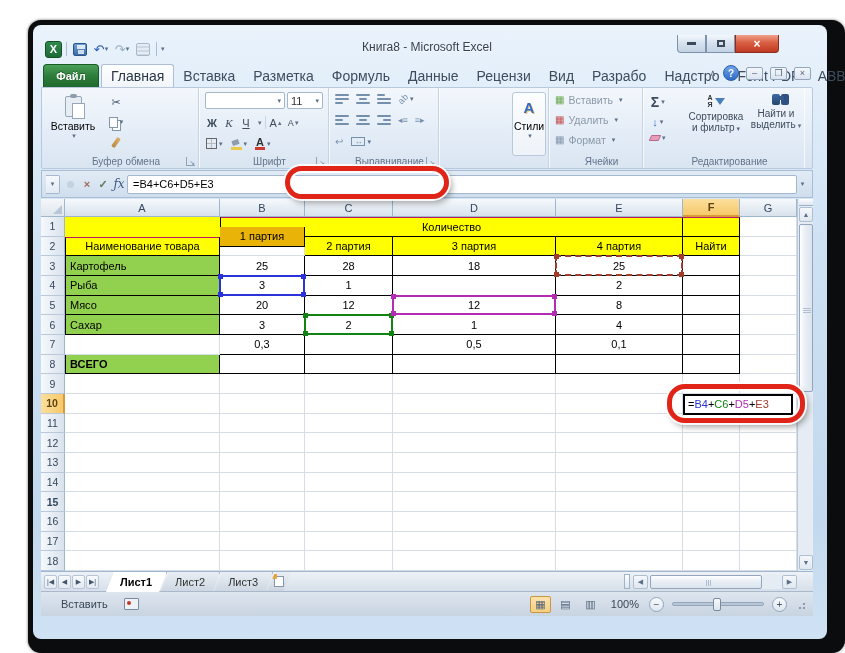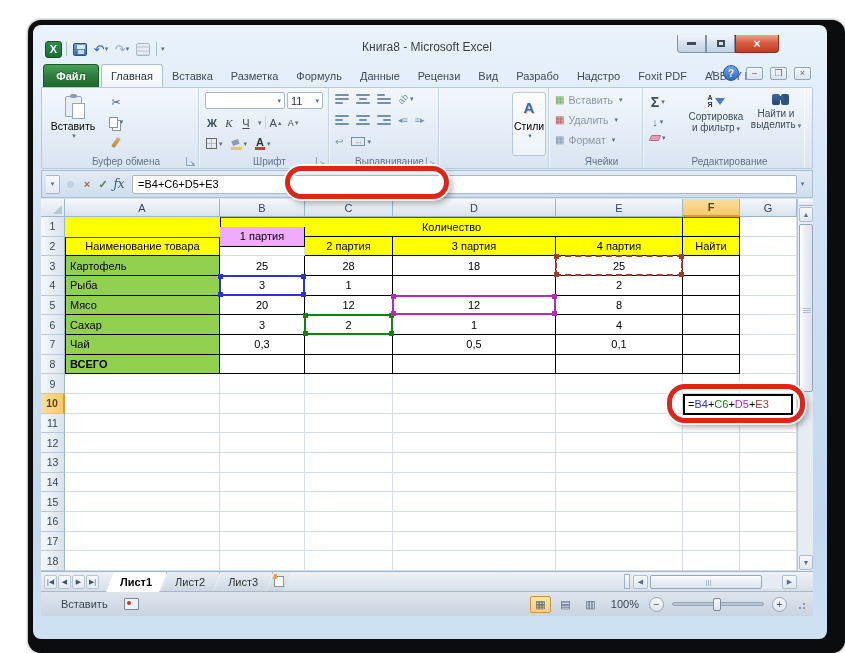--- a/index.html
+++ b/index.html
@@ -26,21 +26,21 @@
 .winbtns{position:absolute;right:34px;top:-2px;display:flex}
 .wbtn{width:29px;height:18px;border:1px solid #7e93ab;border-top:none;background:linear-gradient(#f4f8fc,#d5e1ee 50%,#c3d3e4);display:flex;align-items:center;justify-content:center;color:#3c4a5a;font-size:10px}
 .wbtn:first-child{border-radius:0 0 0 4px}
 .wbtn.close{width:44px;background:linear-gradient(#f0a18b,#d95f43 45%,#bf3a22);border-color:#8e2d1b;color:#fff;font-weight:bold;border-radius:0 0 4px 0;font-size:12px}
 .minbar{width:9px;height:3px;background:#3c4a5a}
 .restsq{width:8px;height:7px;border:2px solid #3c4a5a;background:transparent}
 
 #tabsrow{position:absolute;left:0;top:24px;width:100%;height:26px}
 .filetab{position:absolute;left:2px;top:3px;width:56px;height:23px;background:linear-gradient(#4aa157,#2d7c3b 50%,#1f6a2e);border:1px solid #1a5a27;border-bottom:none;border-radius:4px 4px 0 0;color:#fff;font-weight:bold;font-size:11px;display:flex;align-items:center;justify-content:center;text-shadow:0 -1px 0 rgba(0,0,0,.3)}
 .rtabs{position:absolute;left:60px;top:3px;height:23px;display:flex}
-.rtab{padding:0 9px;height:23px;display:flex;align-items:center;font-size:11px;color:#3e4c5e;white-space:nowrap}
+.rtab{padding:0 9px;height:23px;display:flex;align-items:center;font-size:14px;color:#3e4c5e;white-space:nowrap}
 .rtab.active{background:linear-gradient(#fdfeff,#f1f5fa);border:1px solid #aebfd4;border-bottom:none;border-radius:3px 3px 0 0;color:#2b3razor-none;color:#2b3748}
 .tabicons{position:absolute;right:2px;top:4px;display:flex;align-items:center;gap:7px}
 .caret-up{color:#5d7186;font-size:9px}
 .helpbtn{width:16px;height:16px;border-radius:50%;background:linear-gradient(#6fa3e8,#2f6cc8);border:1px solid #2a5ca8;color:#fff;font-size:10px;font-weight:bold;display:flex;align-items:center;justify-content:center}
 .wb-mini{width:17px;height:13px;border:1px solid #93a5ba;border-radius:2px;background:linear-gradient(#f3f7fb,#dbe4ef);display:flex;align-items:center;justify-content:center;color:#55master;color:#556579;font-size:9px}
 
 #ribbon{position:absolute;left:0;top:50px;width:100%;height:82px;background:linear-gradient(#f3f7fc,#e4edf7 55%,#dae5f2);border:1px solid #b9c9dd;border-radius:0 2px 2px 2px}
 .rgroup{position:absolute;top:0;height:80px;border-right:1px solid #c5d3e5;box-shadow:1px 0 0 rgba(255,255,255,.7)}
 .glabel{position:absolute;bottom:1px;left:12px;right:0;text-align:center;font-size:10px;color:#62748а;color:#62748a}
 .launcher{position:absolute;bottom:2px;right:3px;width:9px;height:9px;border-left:1px solid #8fa3b8;border-bottom:1px solid #8fa3b8;font-size:7px;color:#71849a;display:flex;align-items:flex-end;justify-content:flex-end;line-height:5px}
@@ -83,21 +83,21 @@
 .stylesA{font-size:15px;font-weight:bold;color:#2f6cc8;text-shadow:1px 1px 0 #f3c26a}
 
 #fbar{position:absolute;left:0;top:133px;width:100%;height:28px;background:linear-gradient(#e2ebf5,#cfdeee);border:1px solid #aabdd3;display:flex;align-items:center;padding:0 4px}
 #namebox{width:156px;height:19px;background:#fff;border:1px solid #a4b7cd;border-radius:2px 0 0 2px;font-size:11px;color:#222;display:flex;align-items:center;padding-left:45px}
 .nb-dd{width:14px;height:19px;border:1px solid #a4b7cd;border-left:none;border-radius:0 2px 2px 0;background:linear-gradient(#f6f9fc,#e2eaf3);display:flex;align-items:center;justify-content:center;font-size:7px;color:#5c708a}
 .fb-dot{width:7px;height:7px;border-radius:50%;background:#c3d1e0;margin:0 5px 0 7px}
 .fb-btn{width:16px;height:18px;display:flex;align-items:center;justify-content:center;font-size:11px}
 .fb-x{color:#a06a56;font-weight:bold}
 .fb-ok{color:#5d7d5d;font-weight:bold}
 .fb-fx{color:#3c5a85;font-style:italic;font-family:"DejaVu Serif",serif;font-size:12px}
-#fx-input{flex:1;height:19px;background:#fff;border:1px solid #a4b7cd;border-radius:2px;margin-left:5px;display:flex;align-items:center;font-size:11px;color:#000;padding-left:5px}
+#fx-input{flex:1;height:19px;background:#fff;border:1px solid #a4b7cd;border-radius:2px;display:flex;align-items:center;font-size:11px;color:#000;padding-left:5px}
 .fb-exp{width:11px;height:19px;display:flex;align-items:center;justify-content:center;font-size:7px;color:#5c708a}
 
 #grid{position:absolute;left:0;top:162px;width:756px;height:372px;background:#fff;overflow:hidden}
 .corner{position:absolute;left:0;top:0;width:24px;height:18px;background:linear-gradient(#f4f7fa,#dfe6ee);border-right:1px solid #9eb6ce;border-bottom:1px solid #9eb6ce}
 .corner:after{content:"";position:absolute;right:2px;bottom:2px;border-left:9px solid transparent;border-bottom:9px solid #b8c7d8}
 .colhead{position:absolute;top:0;height:18px;background:linear-gradient(#f6f9fc,#e4ebf3 60%,#d9e2ec);border-right:1px solid #9eb6ce;border-bottom:1px solid #9eb6ce;font-size:11px;color:#33475e;display:flex;align-items:center;justify-content:center}
 .colhead.sel{background:linear-gradient(#fbdf9d,#f7c96b);border-bottom:2px solid #d69a3a;color:#5e4410;font-weight:bold}
 .rowhead{position:absolute;left:0;width:24px;background:linear-gradient(90deg,#f6f9fc,#e4ebf3 60%,#d9e2ec);border-right:1px solid #9eb6ce;border-bottom:1px solid #b9c9d9;font-size:10.5px;color:#33475e;display:flex;align-items:center;justify-content:center}
 .rowhead.sel{background:linear-gradient(90deg,#fbdf9d,#f7c96b);border-right:2px solid #d69a3a;color:#5e4410;font-weight:bold}
 .vline{position:absolute;width:1px;background:#d6dde6}
@@ -461,29 +461,29 @@
           <div class="rowhead" style="top: 96.64px; height: 19.66px;">5</div>
           <div class="rowhead" style="top: 116.3px; height: 19.66px;">6</div>
           <div class="rowhead" style="top: 135.96px; height: 19.66px;">7</div>
           <div class="rowhead" style="top: 155.62px; height: 19.66px;">8</div>
           <div class="rowhead" style="top: 175.28px; height: 19.66px;">9</div>
           <div class="rowhead sel" style="top: 194.94px; height: 19.66px;">10</div>
           <div class="rowhead" style="top: 214.6px; height: 19.66px;">11</div>
           <div class="rowhead" style="top: 234.26px; height: 19.66px;">12</div>
           <div class="rowhead" style="top: 253.92px; height: 19.66px;">13</div>
           <div class="rowhead" style="top: 273.58px; height: 19.66px;">14</div>
-          <div class="rowhead" style="top: 293.24px; height: 19.66px;">15</div>
+          <div class="rowhead" style="top: 293.24px; height: 19.66px; font-weight: bold;">15</div>
           <div class="rowhead" style="top: 312.9px; height: 19.66px;">16</div>
           <div class="rowhead" style="top: 332.56px; height: 19.66px;">17</div>
           <div class="rowhead" style="top: 352.22px; height: 19.66px;">18</div>
           <div class="cell " style="left: 24px; top: 18px; width: 155px; height: 19.66px; background: rgb(255, 255, 0);"></div>
           <div class="cell c-center c-b c-bt c-bl" style="left: 179px; top: 18px; width: 463px; height: 19.66px; background: rgb(255, 255, 0);">Количество</div>
           <div class="cell c-b c-bt" style="left: 642px; top: 18px; width: 57px; height: 19.66px; background: rgb(255, 255, 0);"></div>
           <div class="cell c-center c-b c-bt c-bl" style="left: 24px; top: 37.66px; width: 155px; height: 19.66px; background: rgb(255, 255, 0);">Наименование товара</div>
-          <div class="cell c-center c-b" style="left: 179px; top: 28px; width: 85px; height: 19.66px; background: #f0abfc;">1 партия</div>
+          <div class="cell c-center c-b" style="left: 179px; top: 28px; width: 85px; height: 19.66px; background: #eab308;">1 партия</div>
           <div class="cell c-center c-b" style="left: 264px; top: 37.66px; width: 88px; height: 19.66px; background: rgb(255, 255, 0);">2 партия</div>
           <div class="cell c-center c-b" style="left: 352px; top: 37.66px; width: 163px; height: 19.66px; background: rgb(255, 255, 0);">3 партия</div>
           <div class="cell c-center c-b" style="left: 515px; top: 37.66px; width: 127px; height: 19.66px; background: rgb(255, 255, 0);">4 партия</div>
           <div class="cell c-center c-b" style="left: 642px; top: 37.66px; width: 57px; height: 19.66px; background: rgb(255, 255, 0);">Найти</div>
           <div class="cell c-left c-b c-bl" style="left: 24px; top: 57.32px; width: 155px; height: 19.66px; background: rgb(146, 208, 80);">Картофель</div>
           <div class="cell c-center c-b" style="left: 179px; top: 57.32px; width: 85px; height: 19.66px;">25</div>
           <div class="cell c-center c-b" style="left: 264px; top: 57.32px; width: 88px; height: 19.66px;">28</div>
           <div class="cell c-center c-b" style="left: 352px; top: 57.32px; width: 163px; height: 19.66px;">18</div>
           <div class="cell c-center c-b" style="left: 515px; top: 57.32px; width: 127px; height: 19.66px;">25</div>
           <div class="cell c-b" style="left: 642px; top: 57.32px; width: 57px; height: 19.66px;"></div>
@@ -498,21 +498,20 @@
           <div class="cell c-center c-b" style="left: 264px; top: 96.64px; width: 88px; height: 19.66px;">12</div>
           <div class="cell c-center c-b" style="left: 352px; top: 96.64px; width: 163px; height: 19.66px;">12</div>
           <div class="cell c-center c-b" style="left: 515px; top: 96.64px; width: 127px; height: 19.66px;">8</div>
           <div class="cell c-b" style="left: 642px; top: 96.64px; width: 57px; height: 19.66px;"></div>
           <div class="cell c-left c-b c-bl" style="left: 24px; top: 116.3px; width: 155px; height: 19.66px; background: rgb(146, 208, 80);">Сахар</div>
           <div class="cell c-center c-b" style="left: 179px; top: 116.3px; width: 85px; height: 19.66px;">3</div>
           <div class="cell c-center c-b" style="left: 264px; top: 116.3px; width: 88px; height: 19.66px;">2</div>
           <div class="cell c-center c-b" style="left: 352px; top: 116.3px; width: 163px; height: 19.66px;">1</div>
           <div class="cell c-center c-b" style="left: 515px; top: 116.3px; width: 127px; height: 19.66px;">4</div>
           <div class="cell c-b" style="left: 642px; top: 116.3px; width: 57px; height: 19.66px;"></div>
-          <div class="cell c-left c-b c-bl" style="left: 24px; top: 135.96px; width: 155px; height: 19.66px; background: rgb(146, 208, 80);">Чай</div>
           <div class="cell c-center c-b" style="left: 179px; top: 135.96px; width: 85px; height: 19.66px;">0,3</div>
           <div class="cell c-center c-b" style="left: 264px; top: 135.96px; width: 88px; height: 19.66px;"></div>
           <div class="cell c-center c-b" style="left: 352px; top: 135.96px; width: 163px; height: 19.66px;">0,5</div>
           <div class="cell c-center c-b" style="left: 515px; top: 135.96px; width: 127px; height: 19.66px;">0,1</div>
           <div class="cell c-b" style="left: 642px; top: 135.96px; width: 57px; height: 19.66px;"></div>
           <div class="cell c-left c-b c-bl" style="left: 24px; top: 155.62px; width: 155px; height: 19.66px; background: rgb(146, 208, 80); font-weight: bold;">ВСЕГО</div>
           <div class="cell c-center c-b" style="left: 179px; top: 155.62px; width: 85px; height: 19.66px;"></div>
           <div class="cell c-center c-b" style="left: 264px; top: 155.62px; width: 88px; height: 19.66px;"></div>
           <div class="cell c-center c-b" style="left: 352px; top: 155.62px; width: 163px; height: 19.66px;"></div>
           <div class="cell c-center c-b" style="left: 515px; top: 155.62px; width: 127px; height: 19.66px;"></div>

